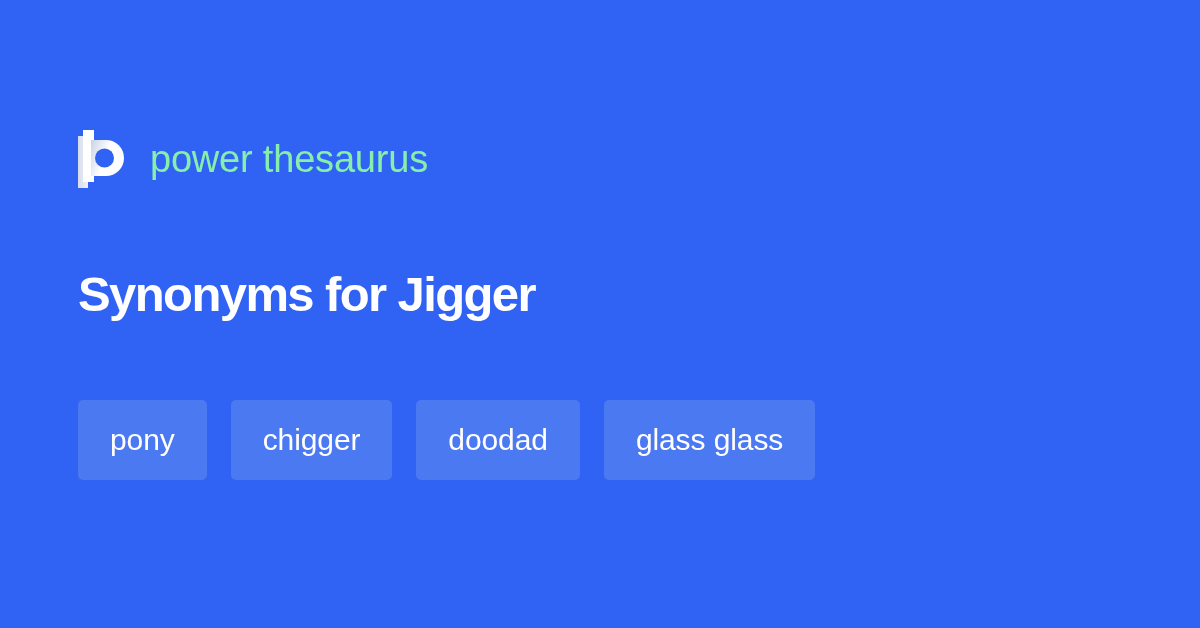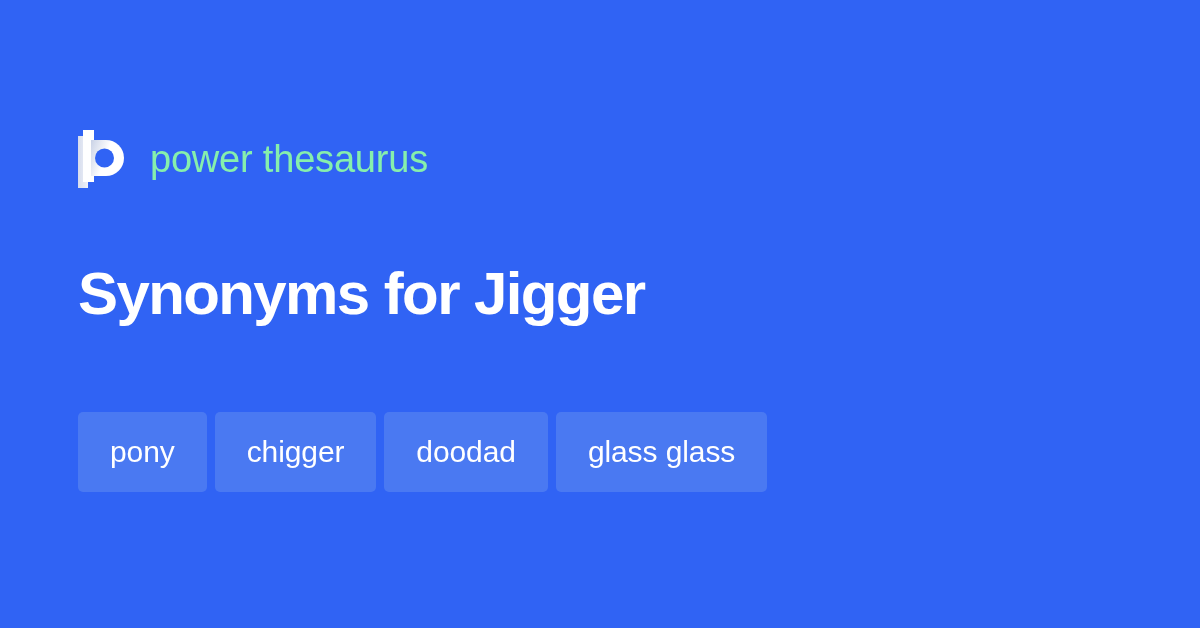--- a/index.html
+++ b/index.html
@@ -51,37 +51,37 @@
     white-space: nowrap;
   }
 
   
   .headline {
     position: absolute;
     left: 78px;
     top: 248px;
     margin: 0;
     color: #FFFFFF;
-    font-size: 60px;
+    font-size: 49px;
     line-height: 92px;
     font-weight: 700;
     letter-spacing: -1.6px;
     white-space: nowrap;
     text-align: right;
   }
 
   
   .chip-row {
     position: absolute;
     left: 78px;
-    top: 412px;
+    top: 400px;
     display: flex;
     flex-wrap: wrap;
     align-items: flex-start;
-    gap: 8px;
+    gap: 24px;
     width: 1050px;
   }
 
   .chip {
     height: 80px;
     box-sizing: border-box;
     display: flex;
     align-items: center;
     justify-content: center;
     padding: 0 32px;

